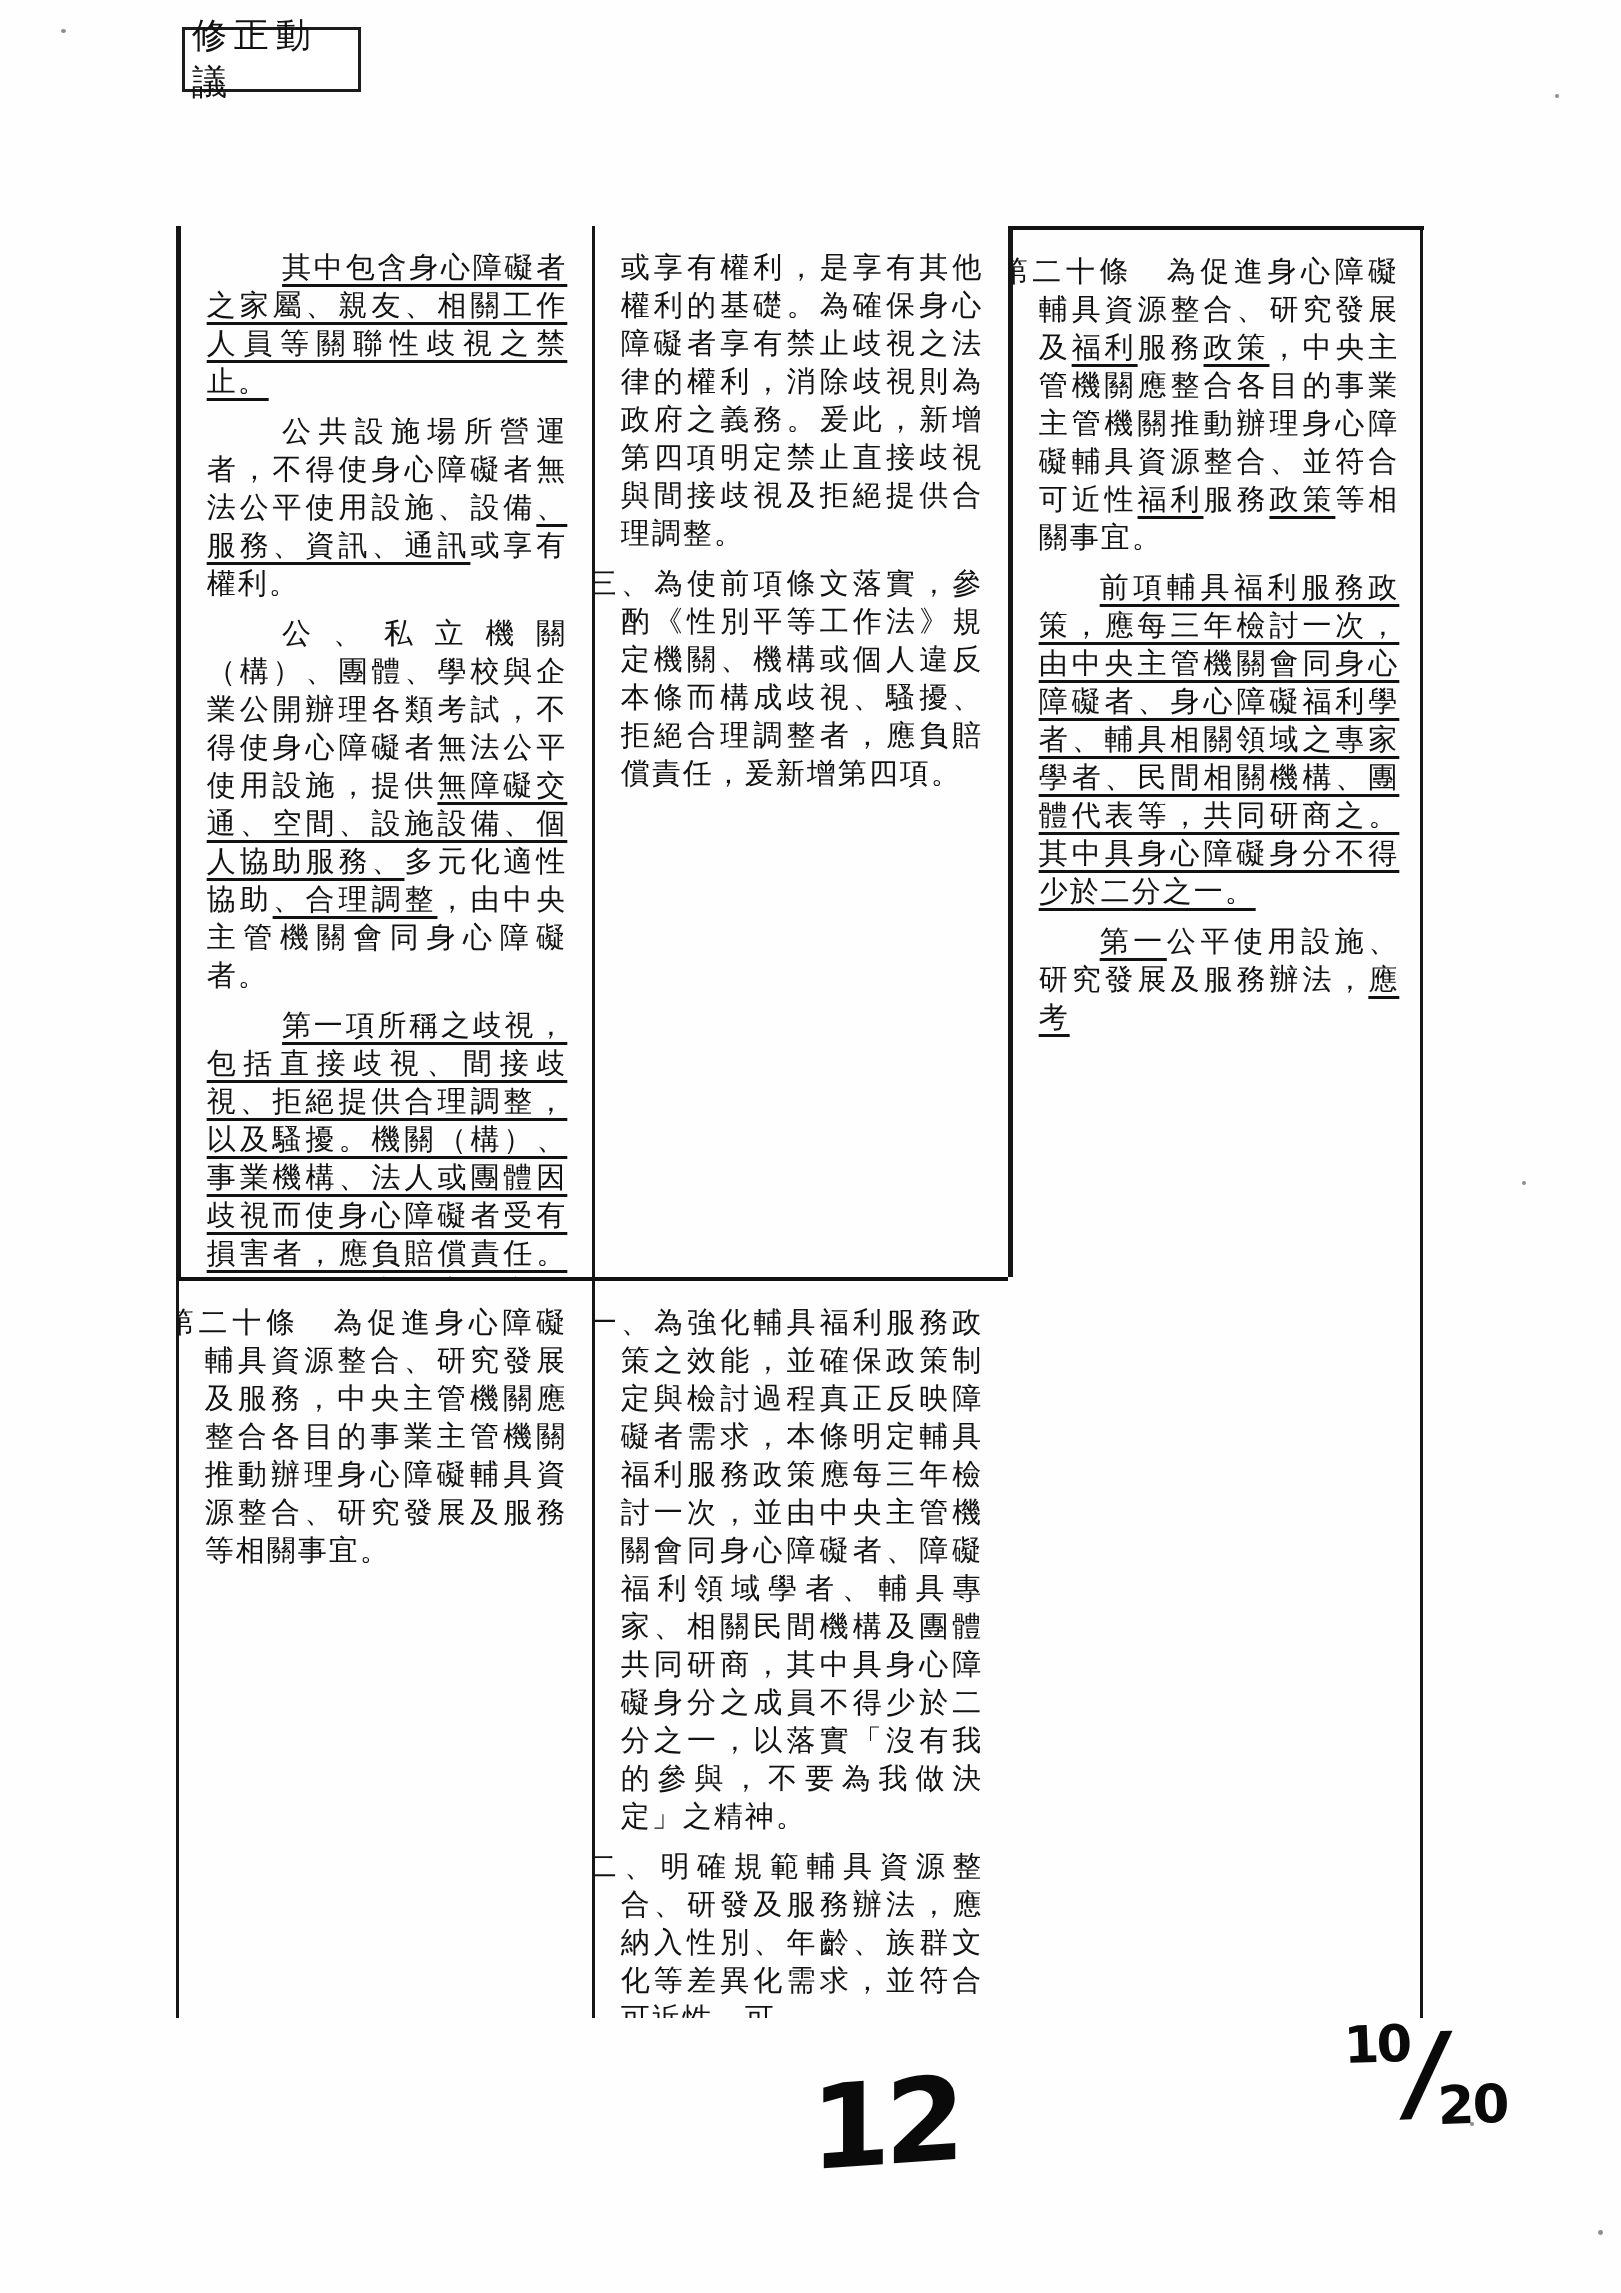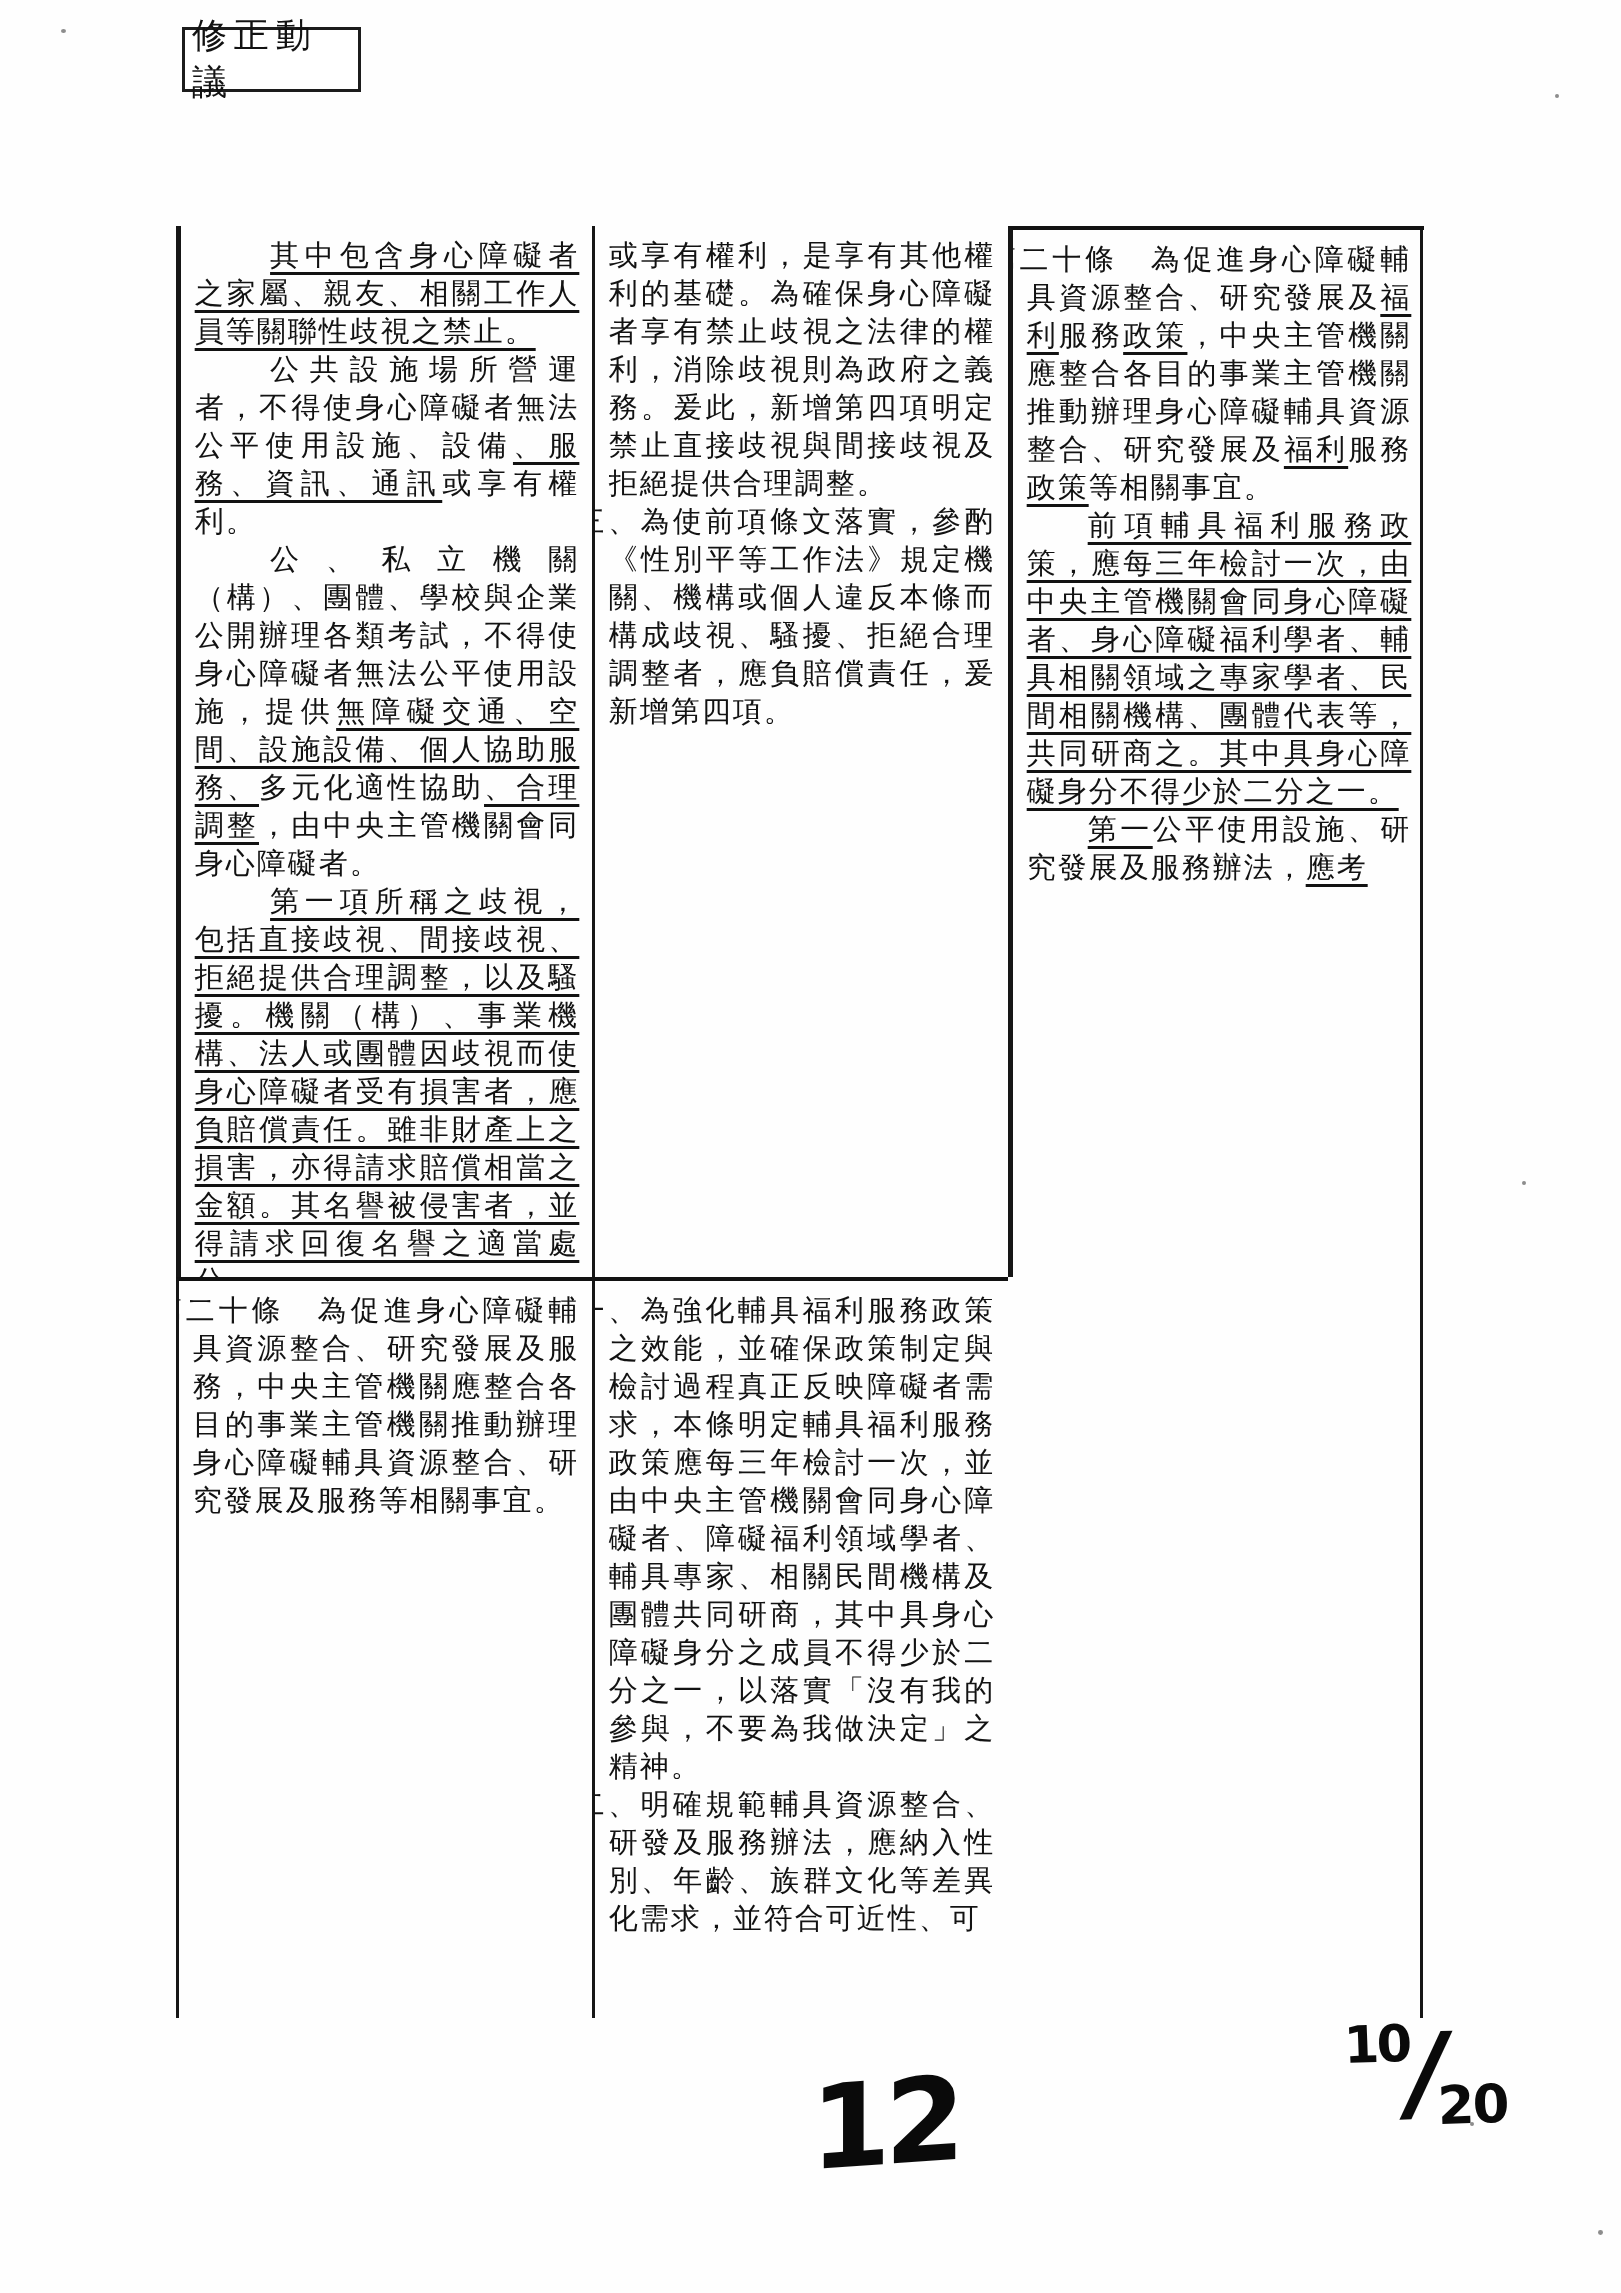--- a/index.html
+++ b/index.html
@@ -32,21 +32,21 @@
   .cell {
     border-left:3.9px solid #161616;
     box-sizing:border-box;
     padding:9.8px 12.7px 0 13.7px;
     overflow:hidden;
   }
   .cell.c0 { border-left-width:5.9px; }
   .cell.r1 { border-top:4.9px solid #121212; }
 
   .cell p {
-    margin:0; font-size:29px; line-height:38px; letter-spacing:2px;
+    margin:12px; font-size:29px; line-height:38px; letter-spacing:2px;
     text-align:justify;
   }
   
   .p-cont { text-indent:2.6em; }                       
   .p-art  { margin-left:40px; text-indent:-40px; }     
   .p-body { margin-left:40px; text-indent:61px; }      
   .p-num  { margin-left:33px; text-indent:-33px; }     
   .p-flow { margin-left:24.5px; text-indent:0; }         
 
   .u {
@@ -96,21 +96,21 @@
         <p class="p-cont"><span class="u">其中包含身心障礙者之家屬、親友、相關工作人員等關聯性歧視之禁止。</span></p>
         <p class="p-cont"><span>公共設施場所營運者，不得使身心障礙者無法公平使用設施、設備</span><span class="u">、服務、資訊、通訊</span><span>或享有權利。</span></p>
         <p class="p-cont"><span>公、私立機關（構）、團體、學校與企業公開辦理各類考試，不得使身心障礙者無法公平使用設施，提供</span><span class="u">無障礙交通、空間、設施設備、個人協助服務、</span><span>多元化適性協助</span><span class="u">、合理調整</span><span>，由中央主管機關會同身心障礙者。</span></p>
         <p class="p-cont"><span class="u">第一項所稱之歧視，包括直接歧視、間接歧視、拒絕提供合理調整，以及騷擾。機關（構）、事業機構、法人或團體因歧視而使身心障礙者受有損害者，應負賠償責任。雖非財產上之損害，亦得請求賠償相當之金額。其名譽被侵害者，並得請求回復名譽之適當處分。</span></p>
       </div>
     <div class="cell r0 c2">
         <p class="p-flow"><span>或享有權利，是享有其他權利的基礎。為確保身心障礙者享有禁止歧視之法律的權利，消除歧視則為政府之義務。爰此，新增第四項明定禁止直接歧視與間接歧視及拒絕提供合理調整。</span></p>
         <p class="p-num"><span>三、為使前項條文落實，參酌《性別平等工作法》規定機關、機構或個人違反本條而構成歧視、騷擾、拒絕合理調整者，應負賠償責任，爰新增第四項。</span></p>
       </div>
     <div class="cell r1 c0">
-        <p class="p-art"><span>第二十條　為促進身心障礙輔具資源整合、研究發展及</span><span class="u">福利</span><span>服務</span><span class="u">政策</span><span>，中央主管機關應整合各目的事業主管機關推動辦理身心障礙輔具資源整合、研究發展及</span><span class="u">福利</span><span>服務</span><span class="u">政策</span><span>等相關事宜。</span></p>
+        <p class="p-art"><span>第二十條　為促進身心障礙輔具資源整合、研究發展及</span><span class="u">福利</span><span>服務</span><span class="u">政策</span><span>，中央主管機關應整合各目的事業主管機關推動辦理身心障礙輔具資源整合、並符合可近性</span><span class="u">福利</span><span>服務</span><span class="u">政策</span><span>等相關事宜。</span></p>
         <p class="p-body"><span class="u">前項輔具福利服務政策，應每三年檢討一次，由中央主管機關會同身心障礙者、身心障礙福利學者、輔具相關領域之專家學者、民間相關機構、團體代表等，共同研商之。其中具身心障礙身分不得少於二分之一。</span></p>
         <p class="p-body"><span class="u">第一</span><span>公平使用設施、研究發展及服務辦法，</span><span class="u">應考</span></p>
       </div>
     <div class="cell r1 c1">
         <p class="p-art"><span>第二十條　為促進身心障礙輔具資源整合、研究發展及服務，中央主管機關應整合各目的事業主管機關推動辦理身心障礙輔具資源整合、研究發展及服務等相關事宜。</span></p>
       </div>
     <div class="cell r1 c2">
         <p class="p-num"><span>一、為強化輔具福利服務政策之效能，並確保政策制定與檢討過程真正反映障礙者需求，本條明定輔具福利服務政策應每三年檢討一次，並由中央主管機關會同身心障礙者、障礙福利領域學者、輔具專家、相關民間機構及團體共同研商，其中具身心障礙身分之成員不得少於二分之一，以落實「沒有我的參與，不要為我做決定」之精神。</span></p>
         <p class="p-num"><span>二、明確規範輔具資源整合、研發及服務辦法，應納入性別、年齡、族群文化等差異化需求，並符合可近性、可</span></p>
       </div>

